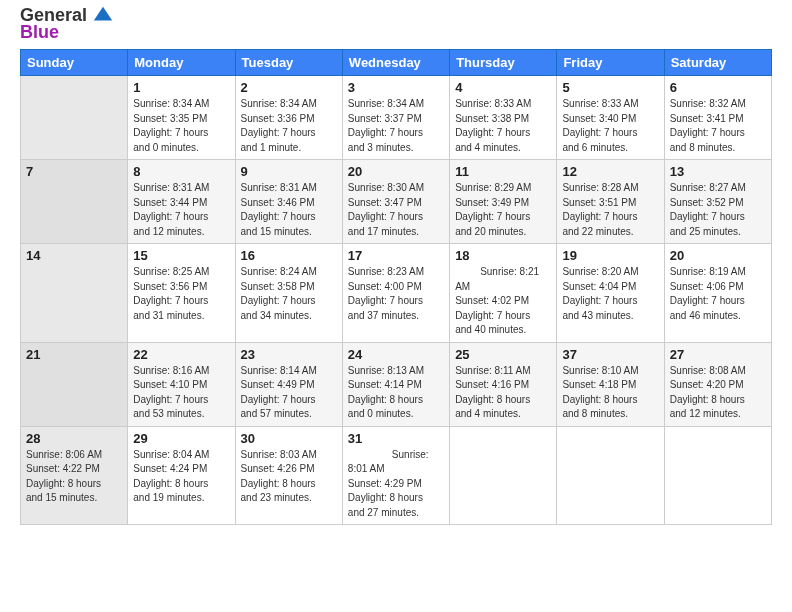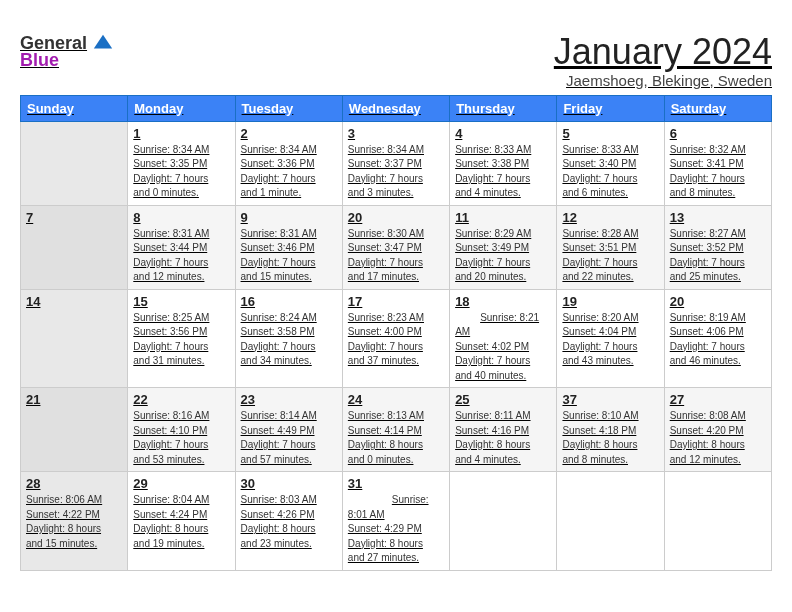--- a/index.html
+++ b/index.html
@@ -5,22 +5,21 @@
     * { box-sizing: border-box; margin: 0; padding: 0; }
     body {
       font-family: Arial, sans-serif;
       background: #fff;
       width: 792px;
       min-height: 612px;
       padding: 0;
     }
     .container {
       width: 792px;
-      padding: 32px 20px 10px 20px;
-      text-decoration: underline;
+      padding: 4px 20px 10px 20px;
     }
     .header {
       display: flex;
       justify-content: space-between;
       align-items: flex-start;
       margin-bottom: 6px;
     }
     .logo {
       display: flex;
       flex-direction: column;
@@ -114,24 +113,20 @@
 <div class="container">
   <div class="header">
     <div class="logo">
       <div class="logo-text">
         <span class="logo-general">General</span>
         <svg class="logo-icon" viewBox="0 0 24 24">
           <polygon points="12,3 22,18 2,18" fill="#1a6fc4"></polygon>
         </svg>
       </div>
       <span class="logo-blue" style="margin-top:-4px;">Blue</span>
-    </div>
-    <div class="title-block">
-      <div class="month-title">January 2024</div>
-      <div class="location">Jaemshoeg, Blekinge, Sweden</div>
     </div>
   </div>
 
   <table class="calendar">
     <thead>
       <tr>
         <th>Sunday</th>
         <th>Monday</th>
         <th>Tuesday</th>
         <th>Wednesday</th>

